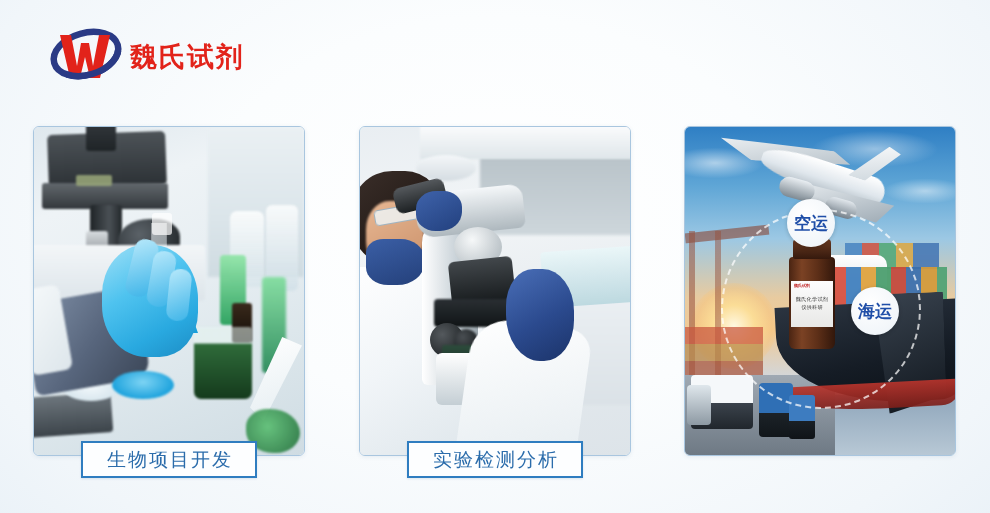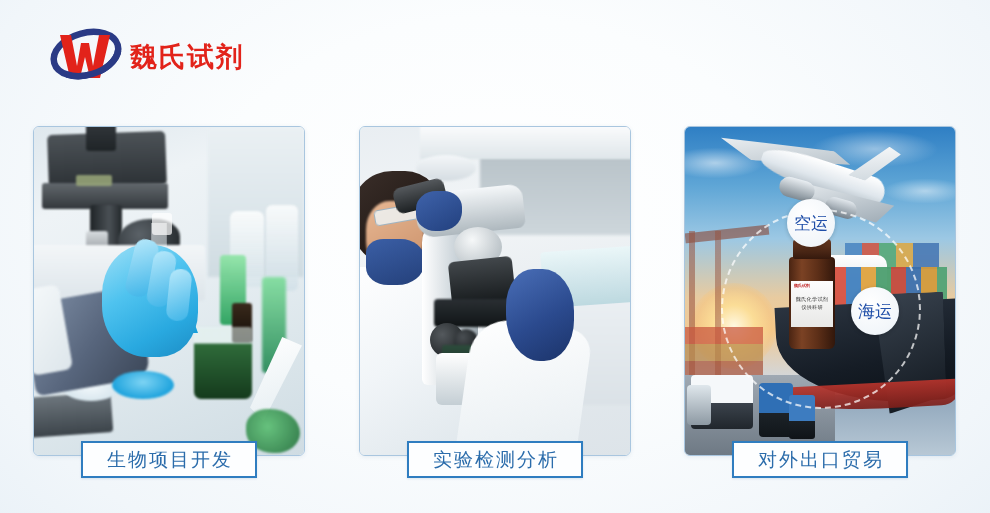--- a/index.html
+++ b/index.html
@@ -755,21 +755,21 @@
     position: absolute;
     background: radial-gradient(circle at 40% 34%, #ffffff, #f2f6fa 70%, #e3ebf2 100%);
     border-radius: 50%;
     display: flex;
     align-items: center;
     justify-content: center;
     box-shadow: 0 1px 4px rgba(0,0,0,.18);
   }
   .p3-badge span {
     font-family: "DejaVu Sans", "Liberation Sans", sans-serif;
-    font-weight: 400;
+    font-weight: 700;
     color: #1f4ea8;
     white-space: nowrap;
   }
   .p3-badge-air { left: 102px; top: 72px; width: 48px; height: 48px; }
   .p3-badge-air span { font-size: 17px; }
   .p3-badge-land { left: 42px; top: 178px; width: 48px; height: 48px; }
   .p3-badge-land span { font-size: 17px; }
   .p3-badge-sea { left: 166px; top: 160px; width: 48px; height: 48px; }
   .p3-badge-sea span { font-size: 17px; }
 </style>
@@ -911,18 +911,15 @@
         </div>
       </div>
 
       <div class="p3-badge p3-badge-air">
         <span>空运</span>
       </div>
       <div class="p3-badge p3-badge-sea">
         <span>海运</span>
       </div>
     </div>
-    <div class="card-label">
-      <span class="card-label-text">对外出口贸易</span>
-    </div>
   </div>
 
 </div>
 
 </body></html>

